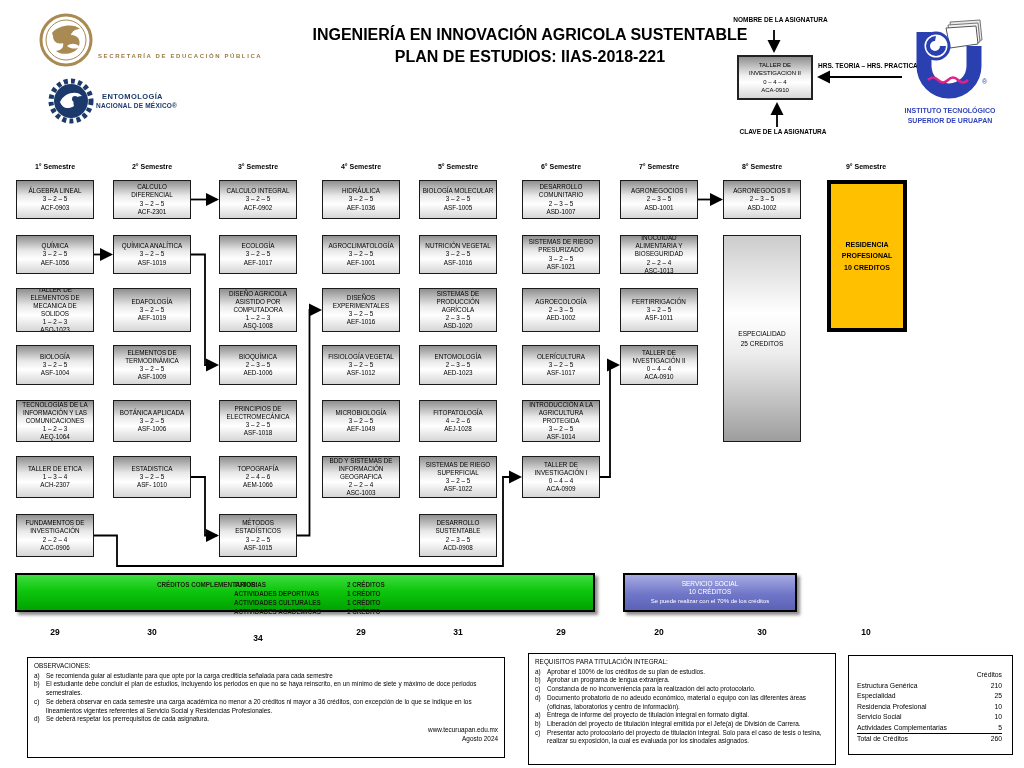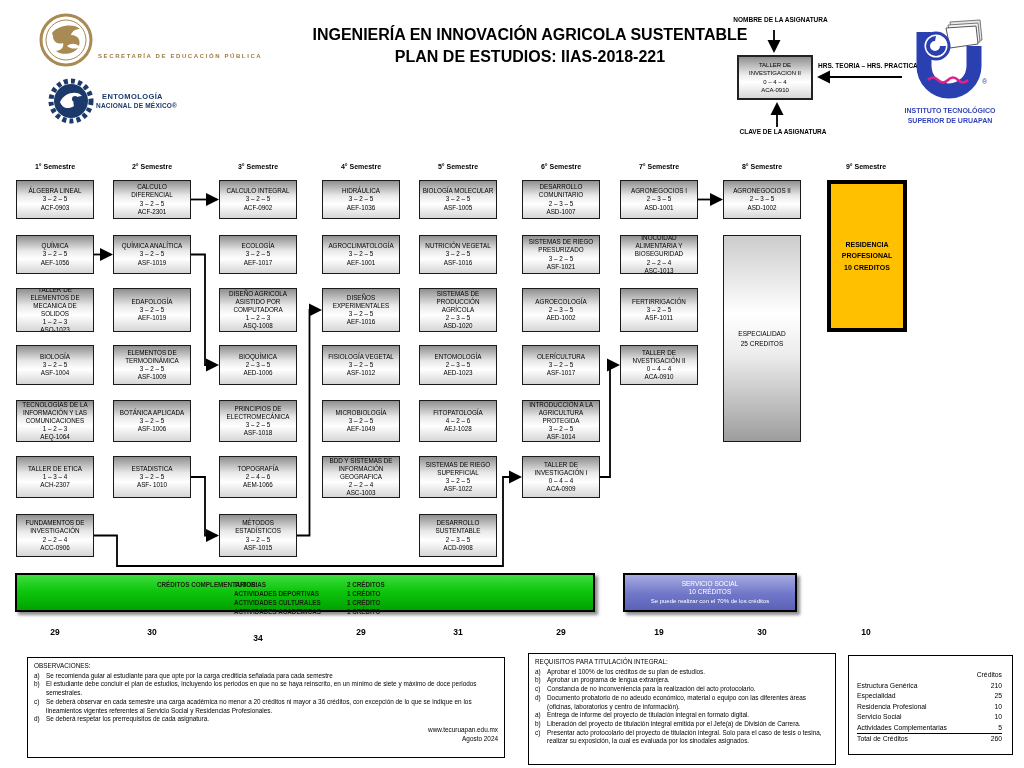--- a/index.html
+++ b/index.html
@@ -316,21 +316,21 @@
         <div class="cname">INTRODUCCIÓN A LA AGRICULTURA PROTEGIDA</div>
         <div>3 – 2 – 5</div>
         <div>ASF-1014</div>
       </div>
       <div class="abs course" style="left: 522px; top: 456px; width: 78px; height: 42px;">
         <div class="cname">TALLER DE INVESTIGACIÓN I</div>
         <div>0 – 4 – 4</div>
         <div>ACA-0909</div>
       </div>
       <div class="abs sem-label" style="left: 610px; top: 163px; width: 98px;">7° Semestre</div>
-      <div class="abs sem-credits" style="left: 610px; top: 627px; width: 98px;">19</div>
+      <div class="abs sem-credits" style="left: 610px; top: 627px; width: 98px;">20</div>
       <div class="abs course" style="left: 620px; top: 180px; width: 78px; height: 39px;">
         <div class="cname">AGRONEGOCIOS I</div>
         <div>2 – 3 – 5</div>
         <div>ASD-1001</div>
       </div>
       <div class="abs course" style="left: 620px; top: 235px; width: 78px; height: 39px;">
         <div class="cname">INOCUIDAD ALIMENTARIA Y BIOSEGURIDAD</div>
         <div>2 – 2 – 4</div>
         <div>ASC-1013</div>
       </div>

